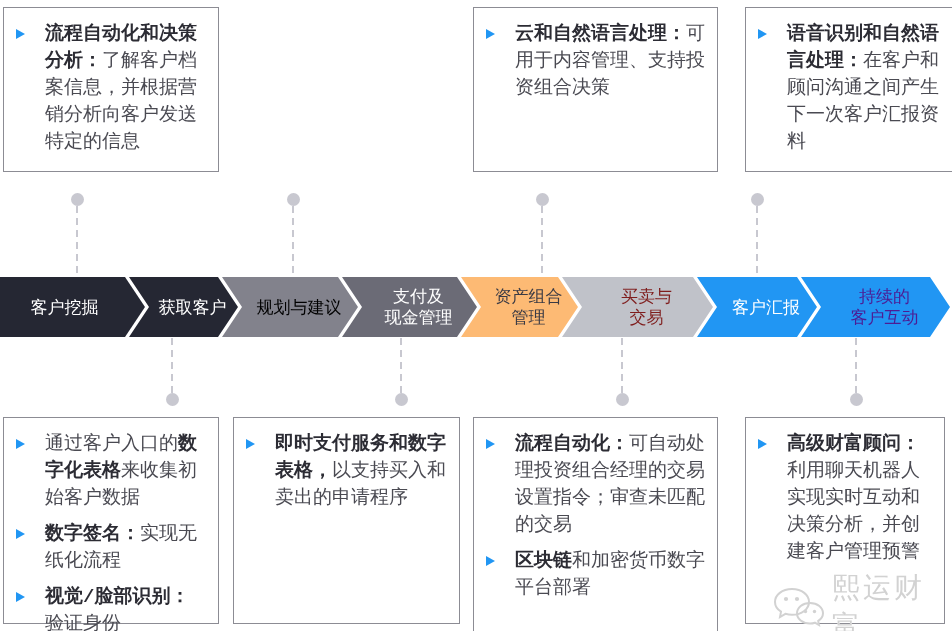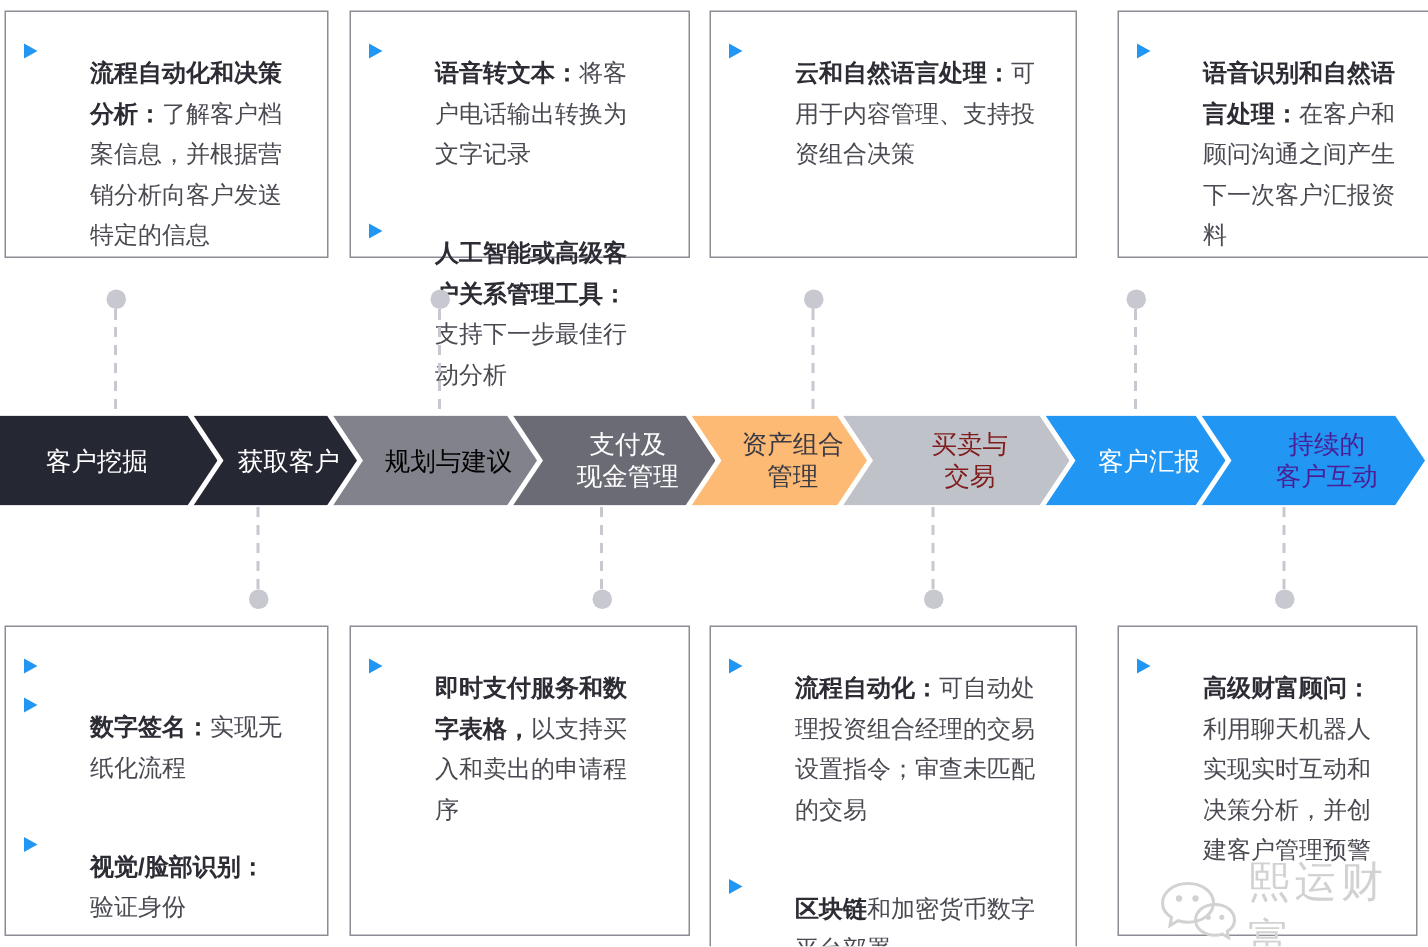--- a/index.html
+++ b/index.html
@@ -6,21 +6,21 @@
   body{font-family:"Liberation Sans","DejaVu Sans",sans-serif;}
   #canvas{position:relative;width:952px;height:631px;background:#fff;overflow:hidden;}
 
   
   .callout{position:absolute;background:#fff;border:1px solid #8c8c94;box-sizing:border-box;
            padding:12px 10px 10px 12px;}
   .item{display:flex;margin-bottom:7px;}
   .bullet{flex:0 0 10px;width:0;height:0;border-left:9px solid #2196f3;
           border-top:5px solid transparent;border-bottom:5px solid transparent;
           margin:9px 9px 0 0;}
-  .itext{margin:16px;font-size:16px;line-height:27px;color:#4a4a52;letter-spacing:0;}
+  .itext{margin:1px;font-size:19px;line-height:27px;color:#4a4a52;letter-spacing:0;font-family:Liberation Mono, monospace;}
   .itext b{color:#2c2c34;font-weight:bold;}
 
   
   .band{position:absolute;left:0;top:277px;width:952px;height:60px;}
   .stage{position:absolute;top:0;height:60px;display:flex;align-items:center;justify-content:center;
          font-size:17px;line-height:21px;text-align:center;white-space:pre-line;
          clip-path:polygon(0 0, calc(100% - 20px) 0, 100% 50%, calc(100% - 20px) 100%, 0 100%, 20px 50%);
          padding-left:18px;box-sizing:border-box;}
   .stage.first{clip-path:polygon(0 0, calc(100% - 20px) 0, 100% 50%, calc(100% - 20px) 100%, 0 100%);
          padding-left:0;padding-right:16px;}
@@ -42,30 +42,20 @@
 
 <div id="canvas">
 
   <div class="callout" style="left:3px;top:7px;width:216px;height:165px;">
     <div class="item">
       <span class="bullet"></span>
       <p class="itext"><span></span><b>流程自动化和决策分析：</b><span>了解客户档案信息，并根据营销分析向客户发送特定的信息</span></p>
     </div>
   </div>
 
-  <div class="callout" style="left:233px;top:7px;width:227px;height:165px;">
-    <div class="item">
-      <span class="bullet"></span>
-      <p class="itext"><span></span><b>语音转文本：</b><span>将客户电话输出转换为文字记录</span></p>
-    </div>
-    <div class="item">
-      <span class="bullet"></span>
-      <p class="itext"><span></span><b>人工智能或高级客户关系管理工具：</b><span>支持下一步最佳行动分析</span></p>
-    </div>
-  </div>
 
   <div class="callout" style="left:473px;top:7px;width:245px;height:165px;">
     <div class="item">
       <span class="bullet"></span>
       <p class="itext"><span></span><b>云和自然语言处理：</b><span>可用于内容管理、支持投资组合决策</span></p>
     </div>
   </div>
 
   <div class="callout" style="left:745px;top:7px;width:224px;height:165px;">
     <div class="item">
@@ -119,20 +109,21 @@
       <div class="dash"></div>
   </div>
   <div class="connector" style="left:849px;top:338px;height:68px;flex-direction:column-reverse;">
     <div class="dot"></div>
       <div class="dash"></div>
   </div>
 
   <div class="callout" style="left:3px;top:417px;width:216px;height:207px;">
     <div class="item">
       <span class="bullet"></span>
+      <p class="itext"><span>通过客户入口的</span><b>数字化表格</b><span>来收集初始客户数据</span></p>
     </div>
     <div class="item">
       <span class="bullet"></span>
       <p class="itext"><span></span><b>数字签名：</b><span>实现无纸化流程</span></p>
     </div>
     <div class="item">
       <span class="bullet"></span>
       <p class="itext"><span></span><b>视觉/脸部识别：</b><span>验证身份</span></p>
     </div>
   </div>

